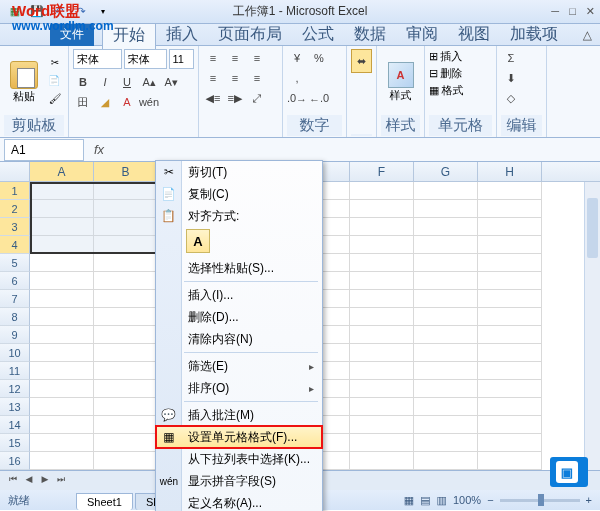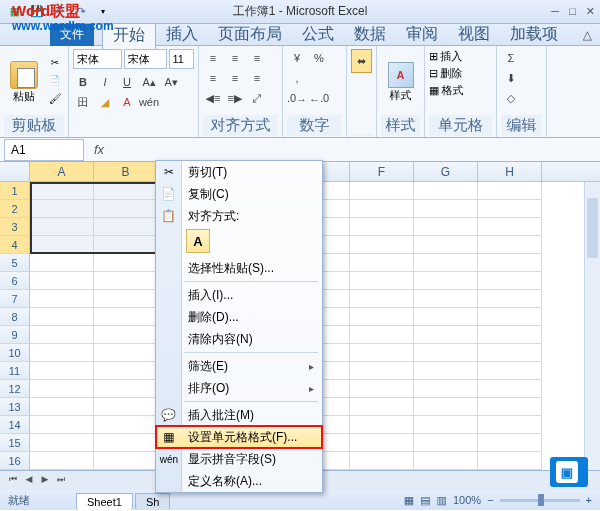--- a/index.html
+++ b/index.html
@@ -182,21 +182,20 @@
           <span class="rb-btn">≡</span>
           <span class="rb-btn">≡</span>
           <span class="rb-btn">≡</span>
         </div>
       <div class="btn-grid">
           <span class="rb-btn">◀≡</span>
           <span class="rb-btn">≡▶</span>
           <span class="rb-btn">⤢</span>
         </div>
     </div>
-    <div class="group-label">对齐方式</div>
   </div>
 
   <div class="ribbon-group" style="width:64px;">
     <div class="group-inner" style="flex-direction:column;">
       <div class="btn-grid">
           <span class="rb-btn">¥</span>
           <span class="rb-btn">%</span>
           <span class="rb-btn">,</span>
         </div>
       <div class="btn-grid">
@@ -494,20 +493,23 @@
   <div class="menu-sep"></div>
   <div class="menu-item">
       <span class="menu-ico">💬</span>
       <span>插入批注(M)</span>
     </div>
   <div class="menu-item hover highlight">
       <span class="menu-ico">▦</span>
       <span>设置单元格格式(F)...</span>
     </div>
   <div class="menu-item">
+      <span>从下拉列表中选择(K)...</span>
+    </div>
+  <div class="menu-item">
       <span class="menu-ico" style="font-size:10px;">wén</span>
       <span>显示拼音字段(S)</span>
     </div>
   <div class="menu-item">
       <span>定义名称(A)...</span>
     </div>
 
 </div>
 
 <div class="sheet-tabs">

